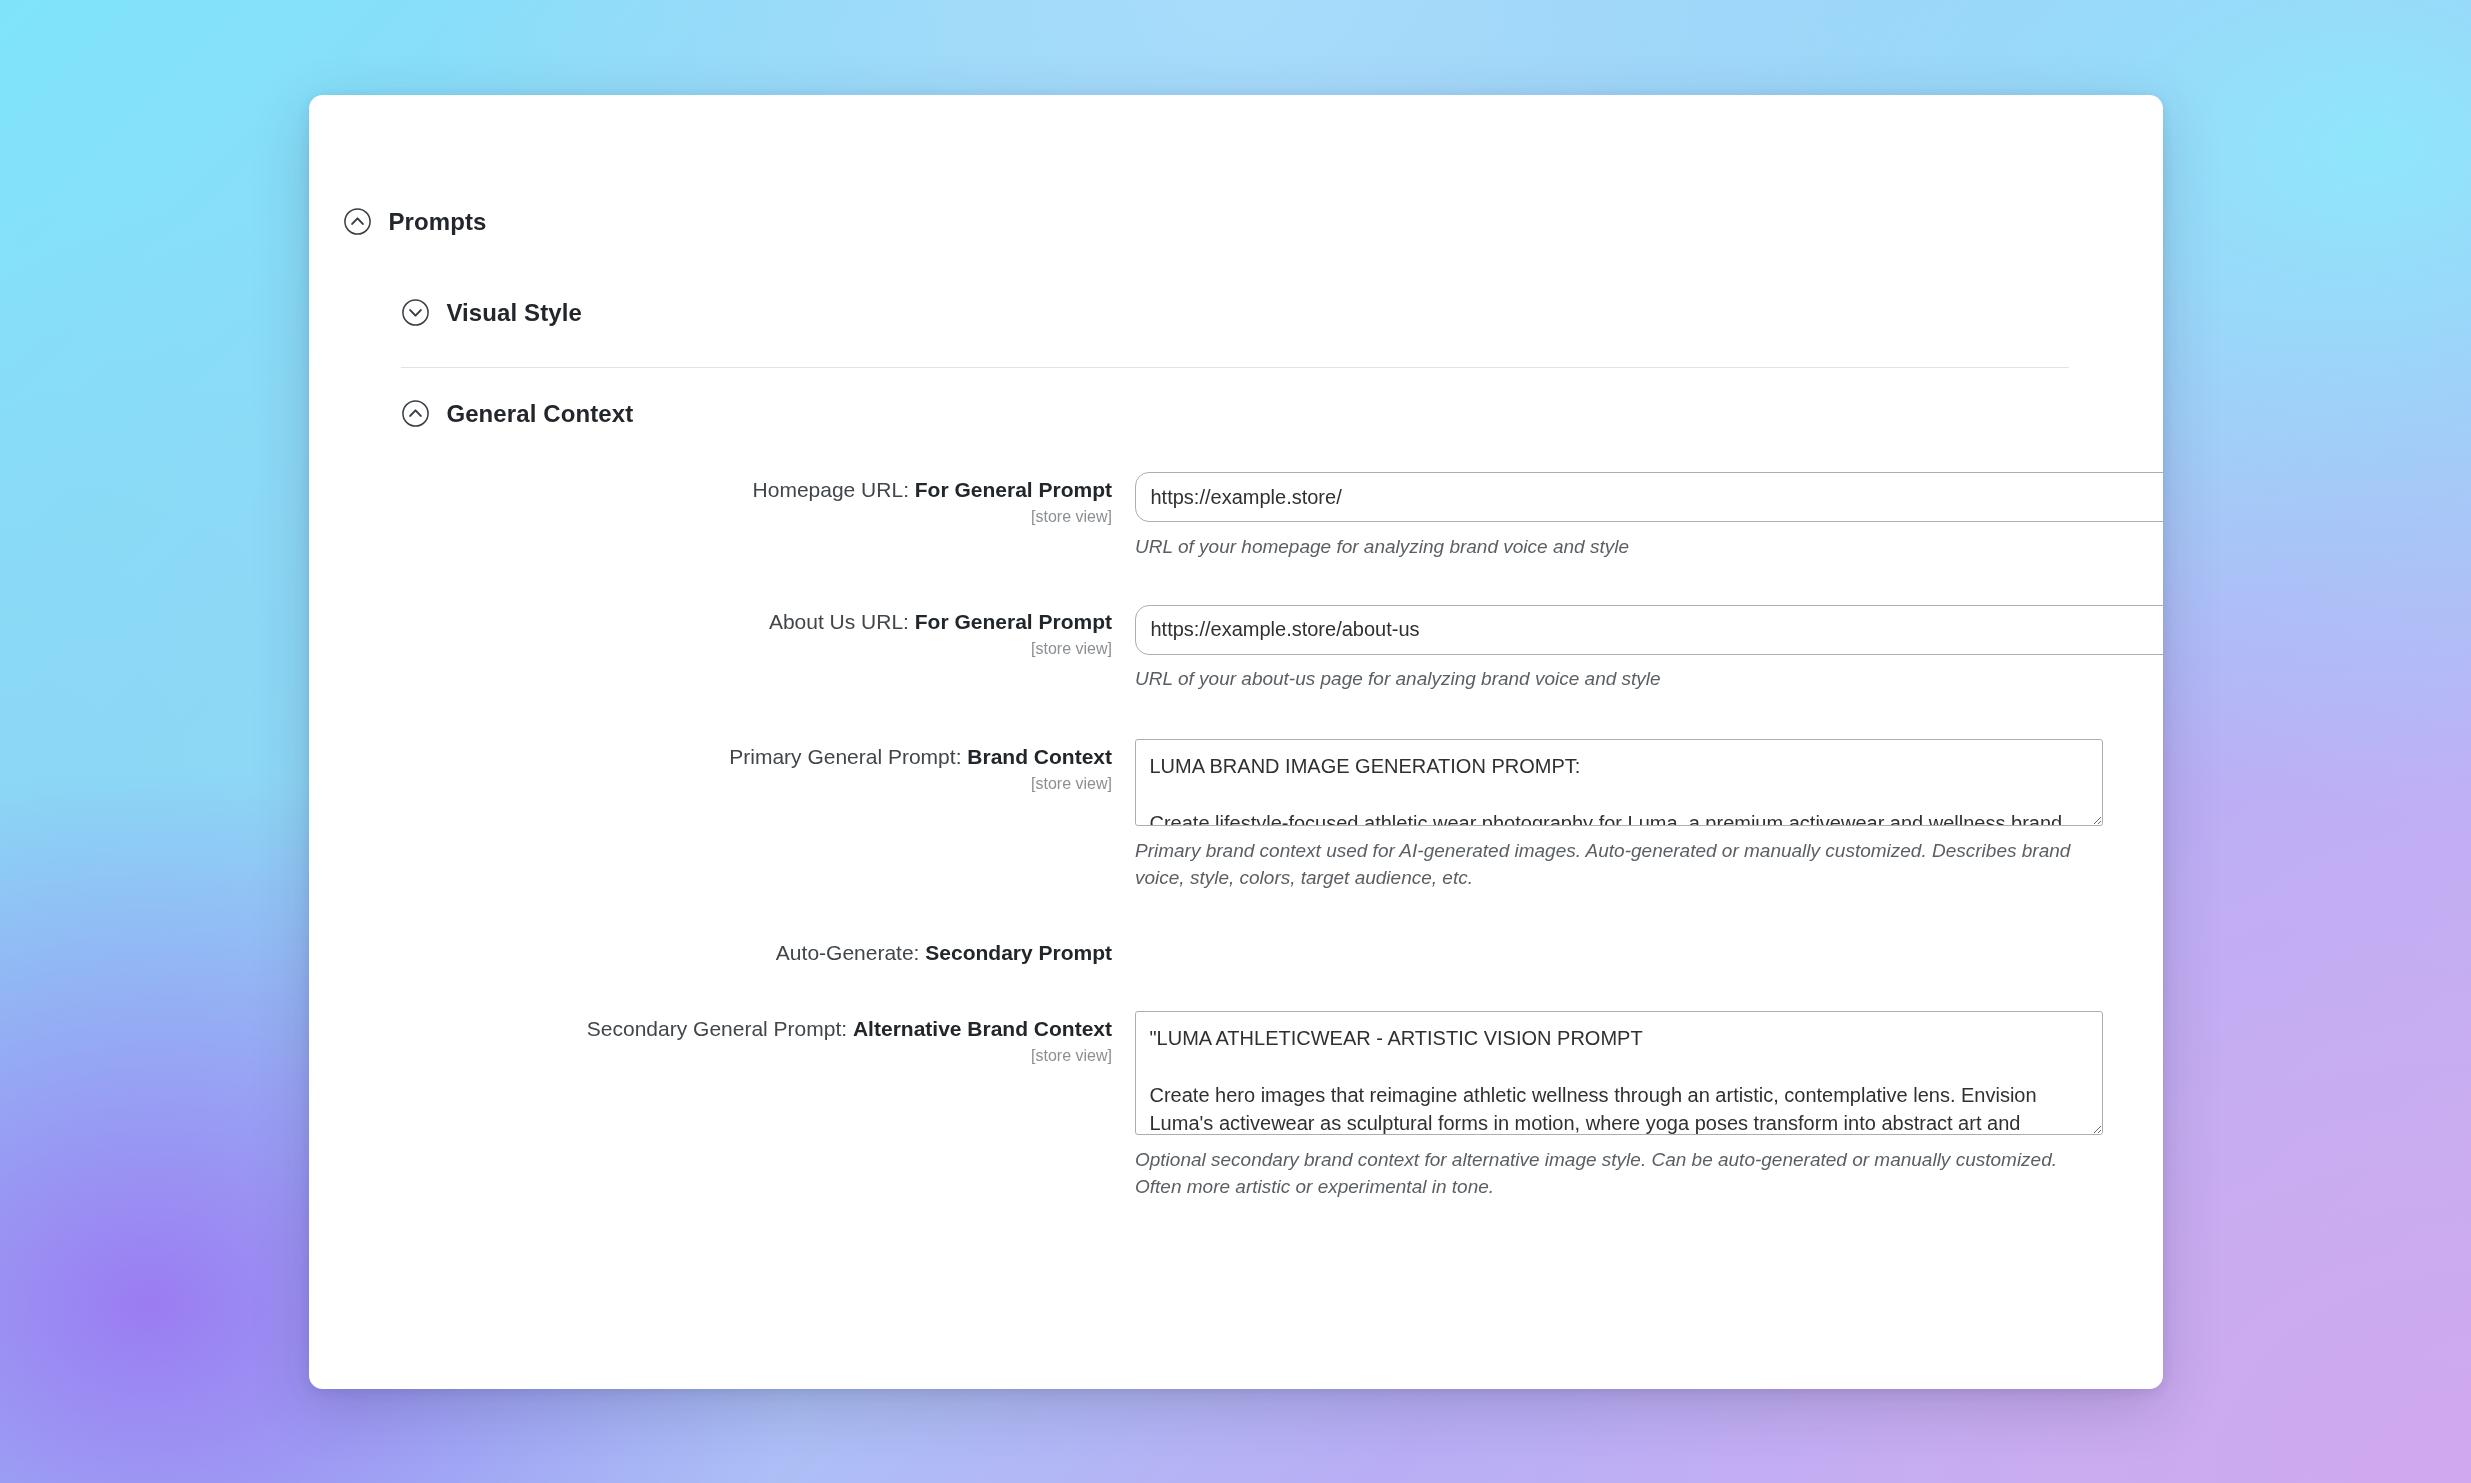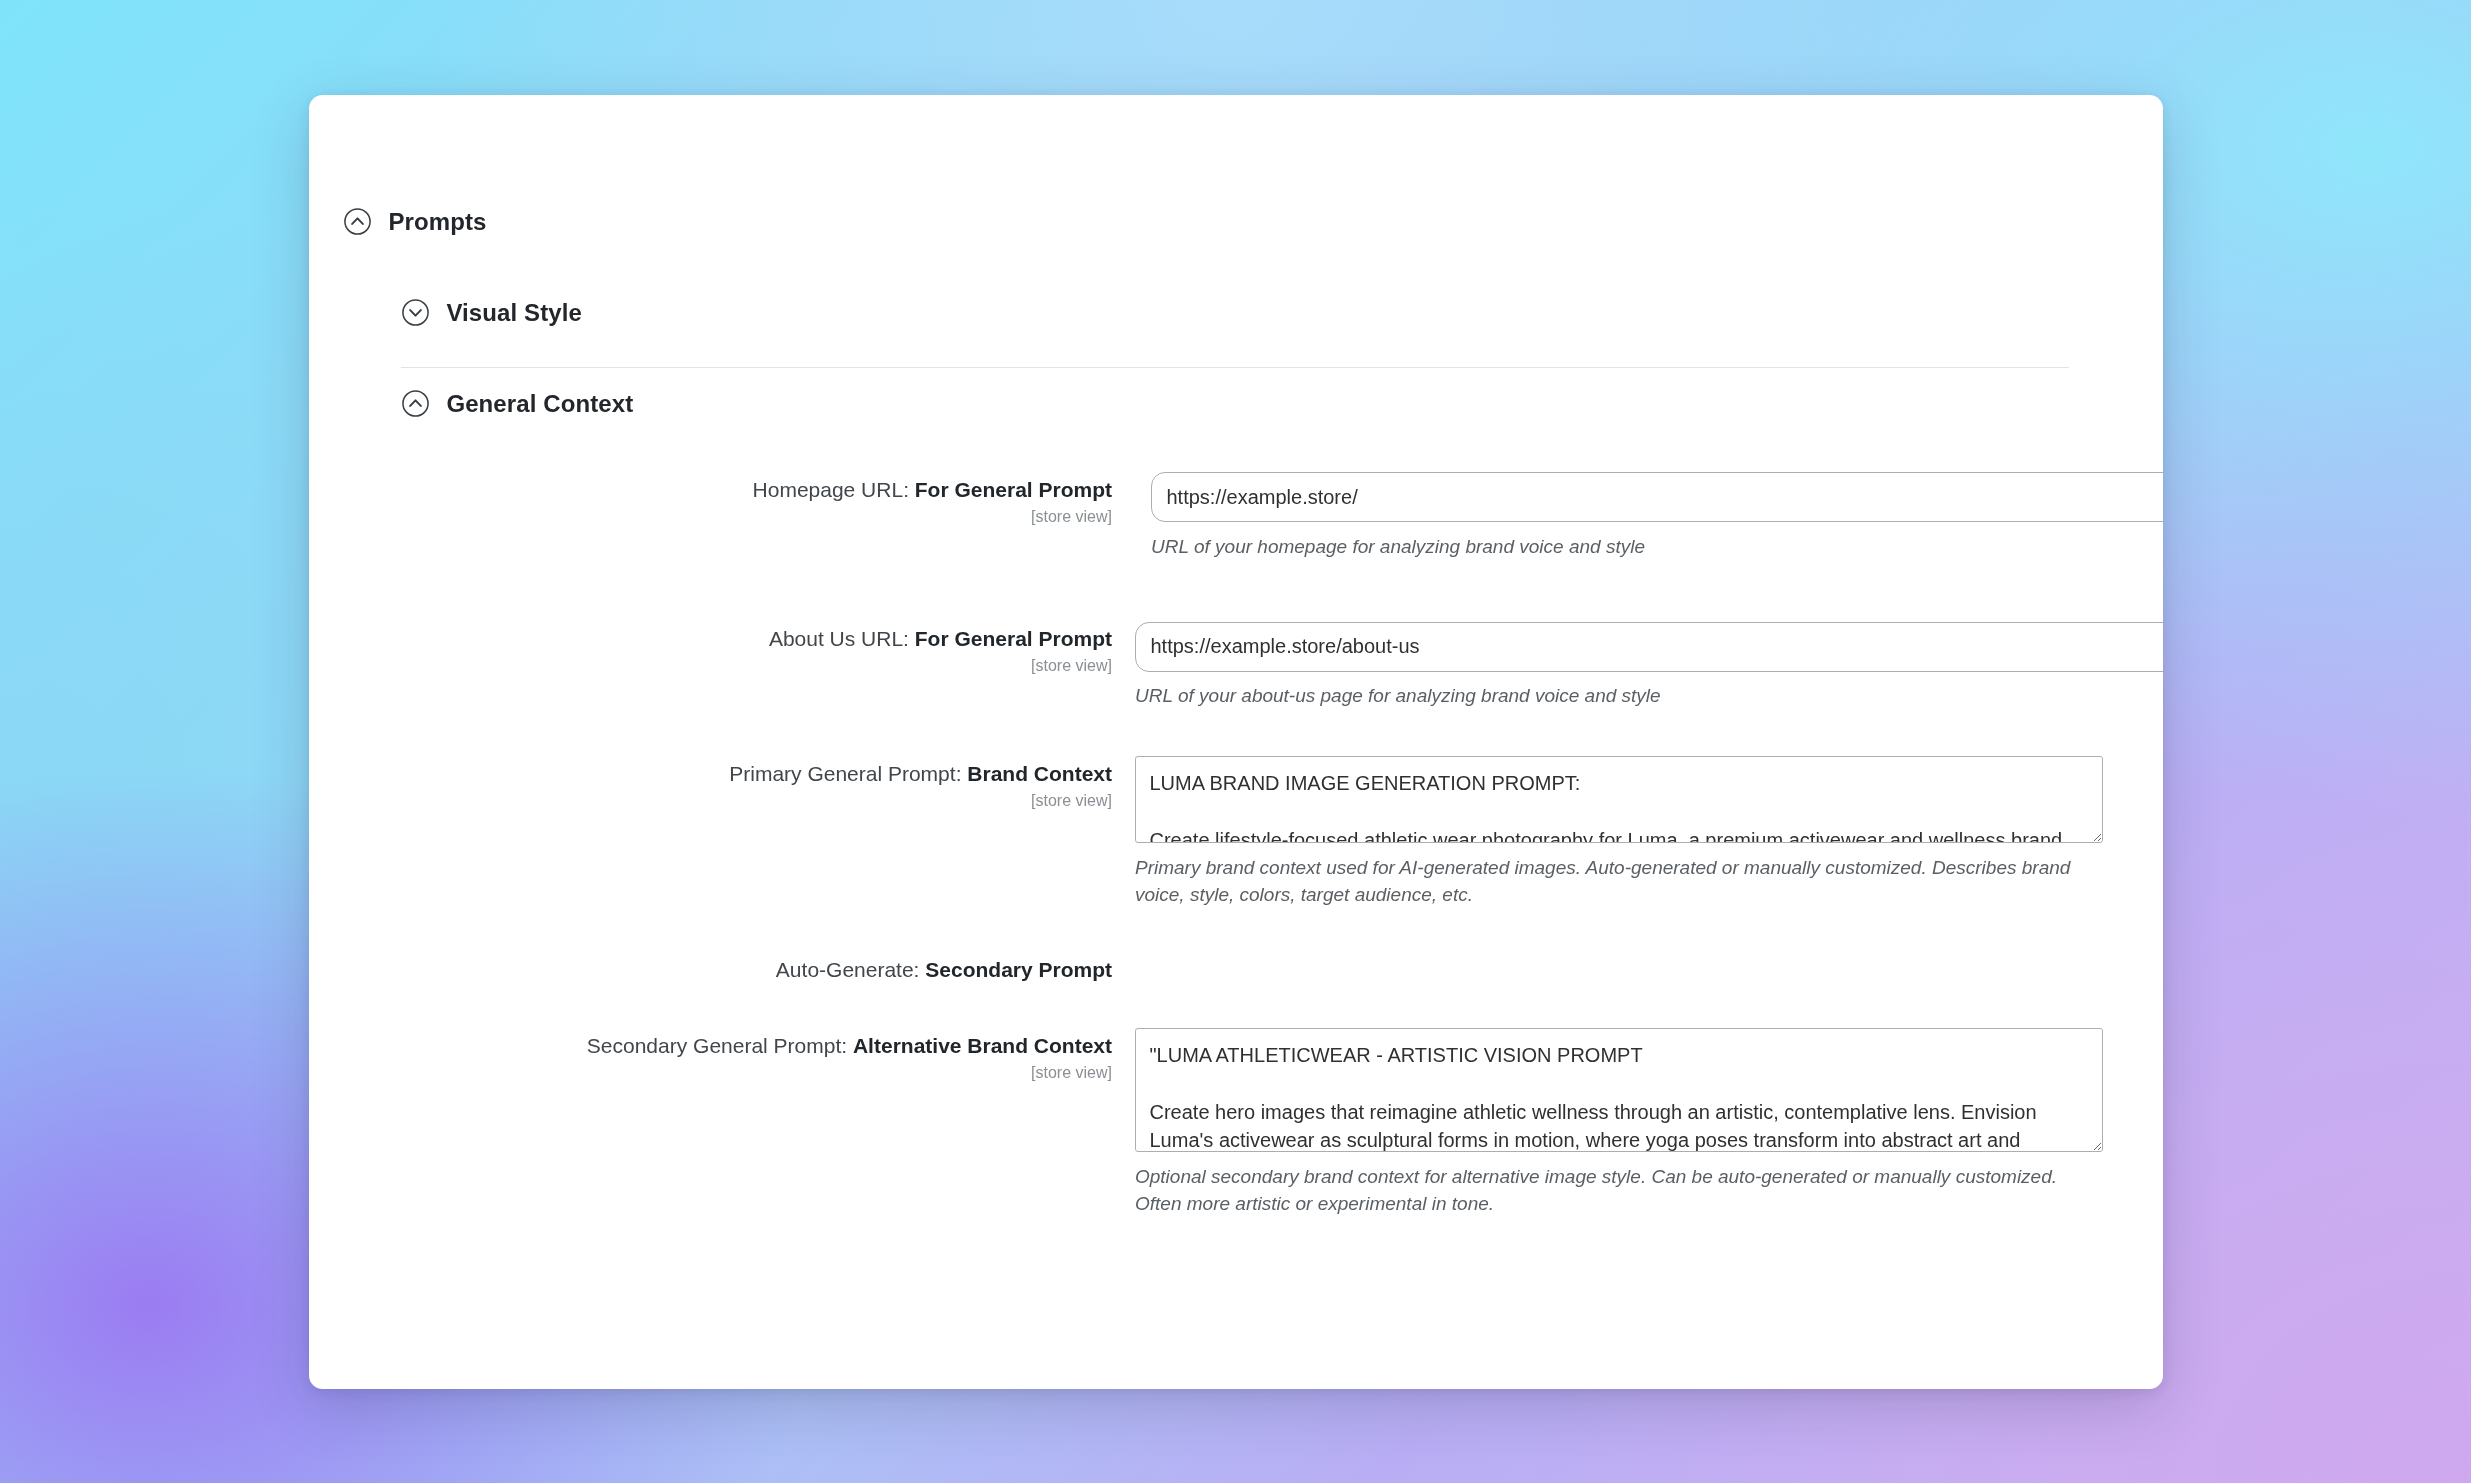--- a/index.html
+++ b/index.html
@@ -33,21 +33,21 @@
   }
 
   
   .section-head {
     display: flex;
     align-items: center;
     gap: 16.4px;
   }
   .sec-prompts { position: absolute; left: 34px;  top: 112px; }
   .sec-visual  { position: absolute; left: 92px;  top: 203px; }
-  .sec-general { position: absolute; left: 92px;  top: 294px; }
+  .sec-general { position: absolute; left: 92px;  top: 304px; }
 
   .chev-circle {
     width: 29px; height: 29px;
     flex: 0 0 29px;
     display: block;
   }
   .sec-title {
     font-size: 24px;
     font-weight: bold;
     color: #23272b;
@@ -150,21 +150,21 @@
   .help {
     font-size: 19px;
     font-style: italic;
     color: #5a5f64;
     line-height: 1.42;
     margin-top: 11.6px;
     max-width: 968px;
   }
 
   
-  .r1 { margin-bottom: 61px; gap: 16px; }
+  .r1 { margin-bottom: 44px; }
   .r2 { margin-bottom: 46px; }
   .r3 { margin-bottom: 44px; }
   .r4 { margin-bottom: 44px; }
   .r5 { margin-bottom: 44px; }
 </style>
 </head>
 <body>
 
 <div class="card">
 

